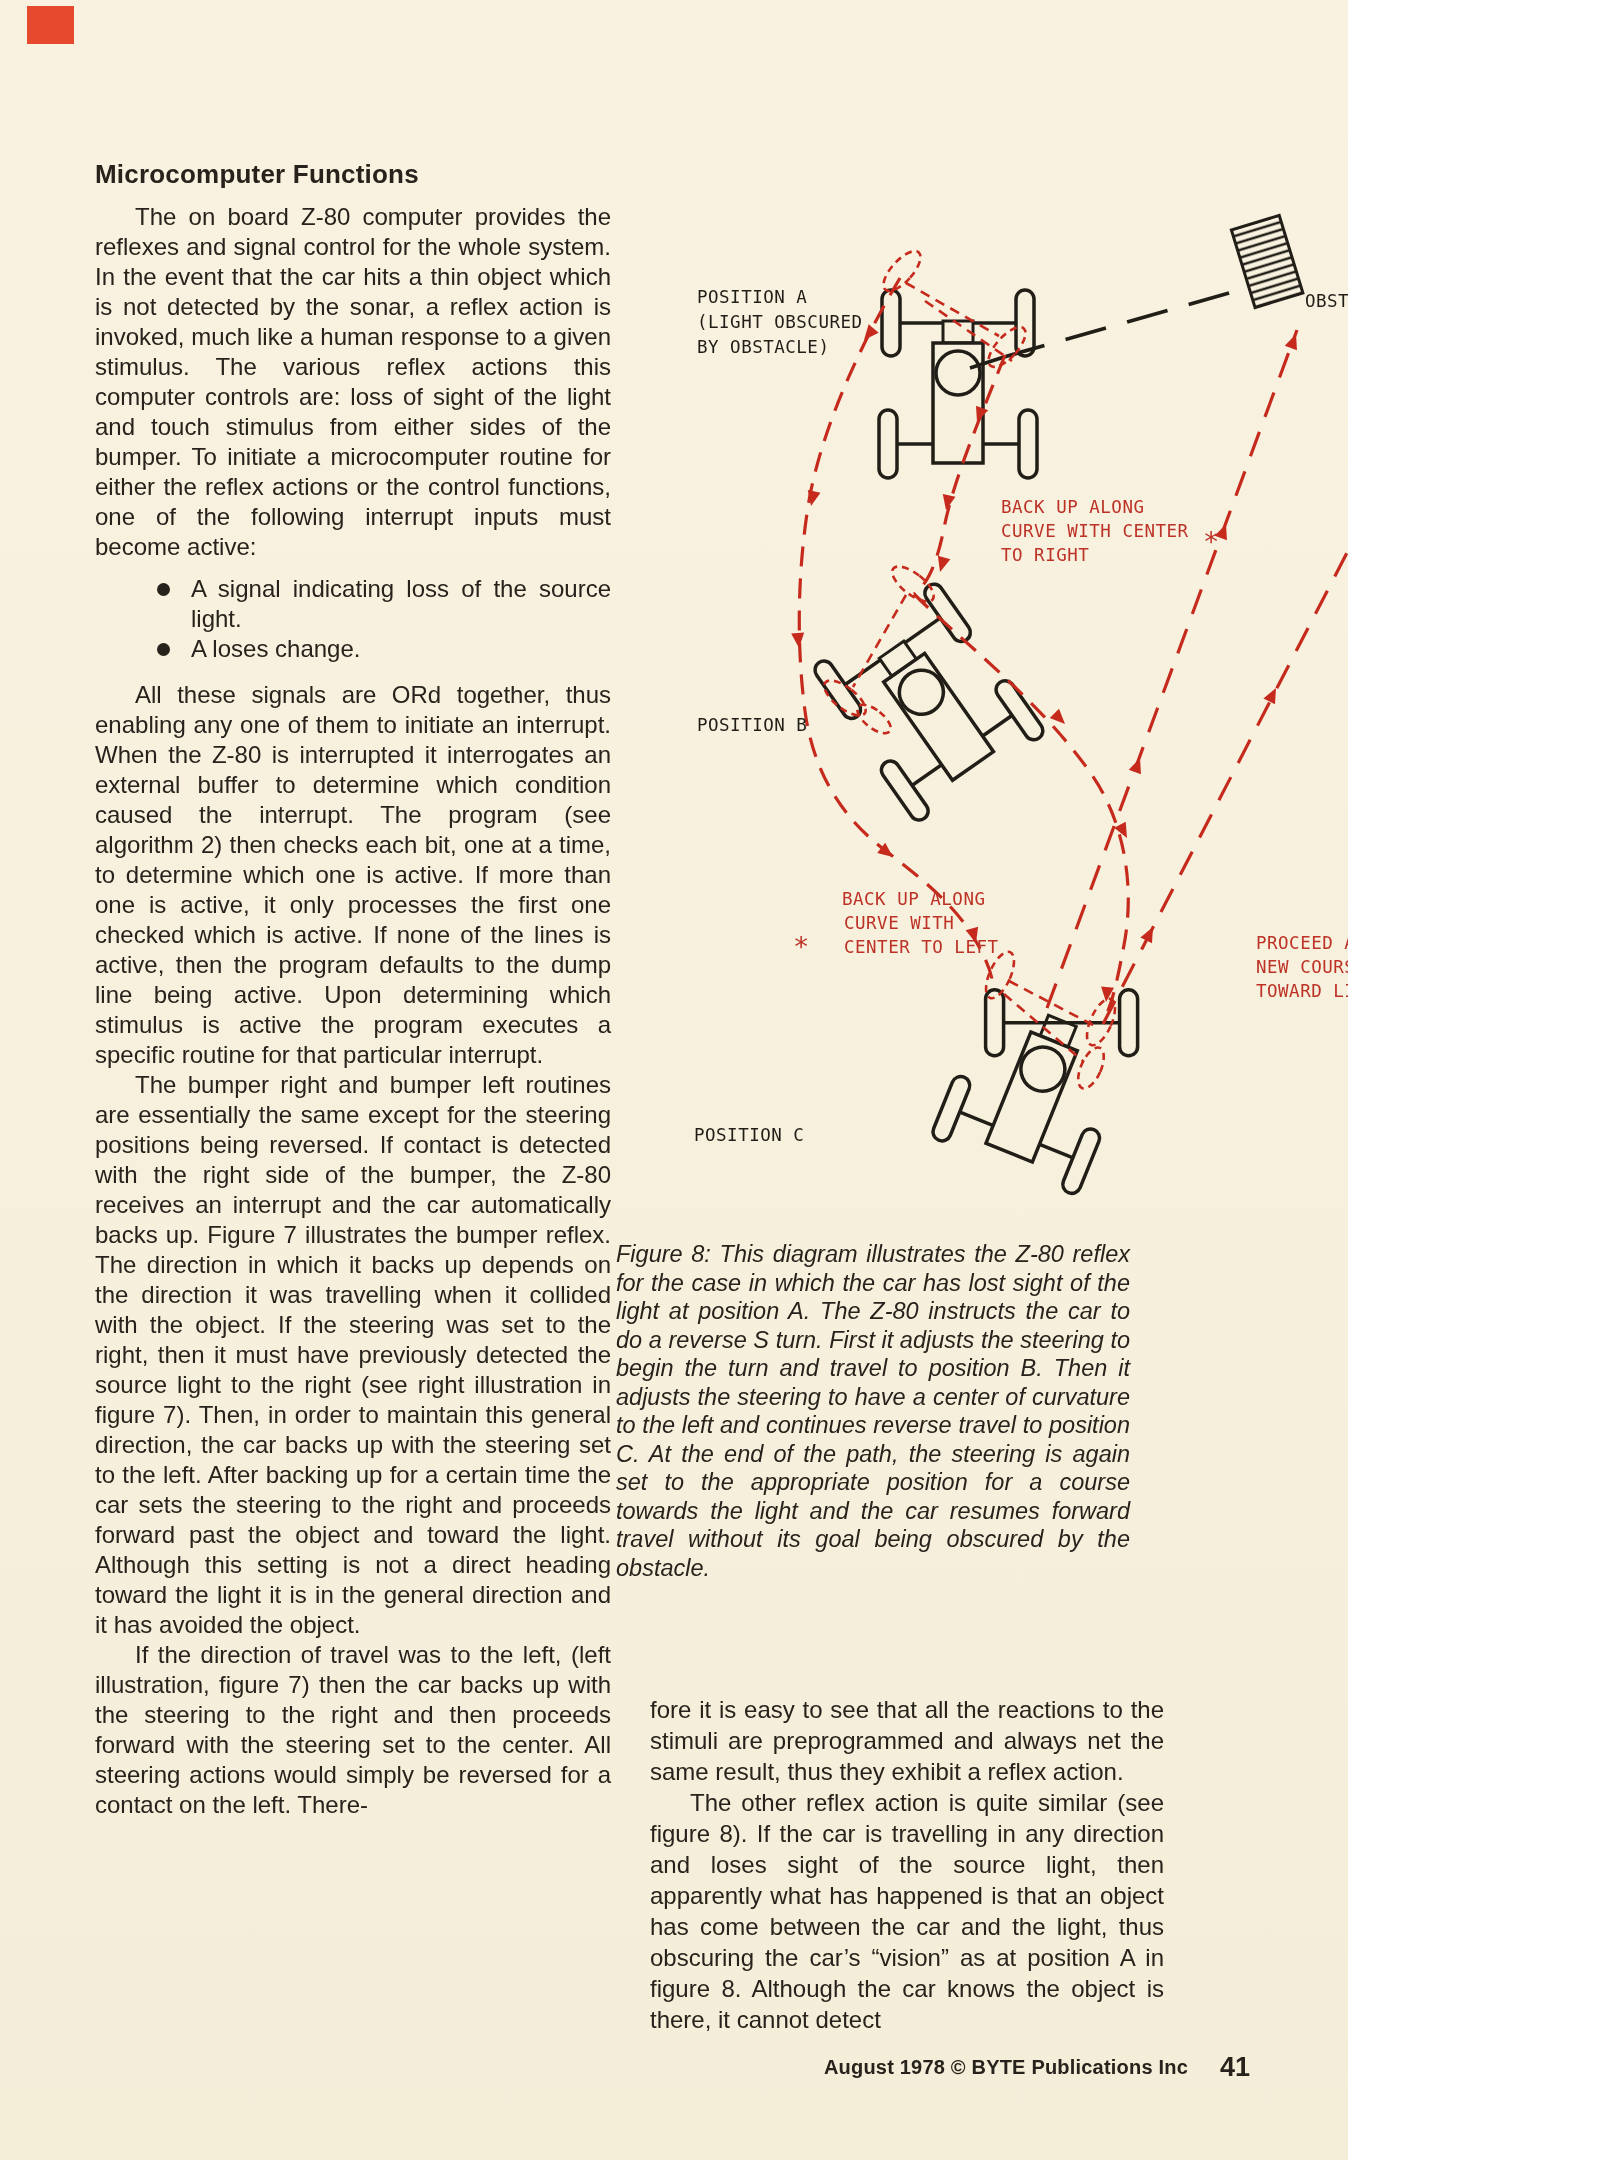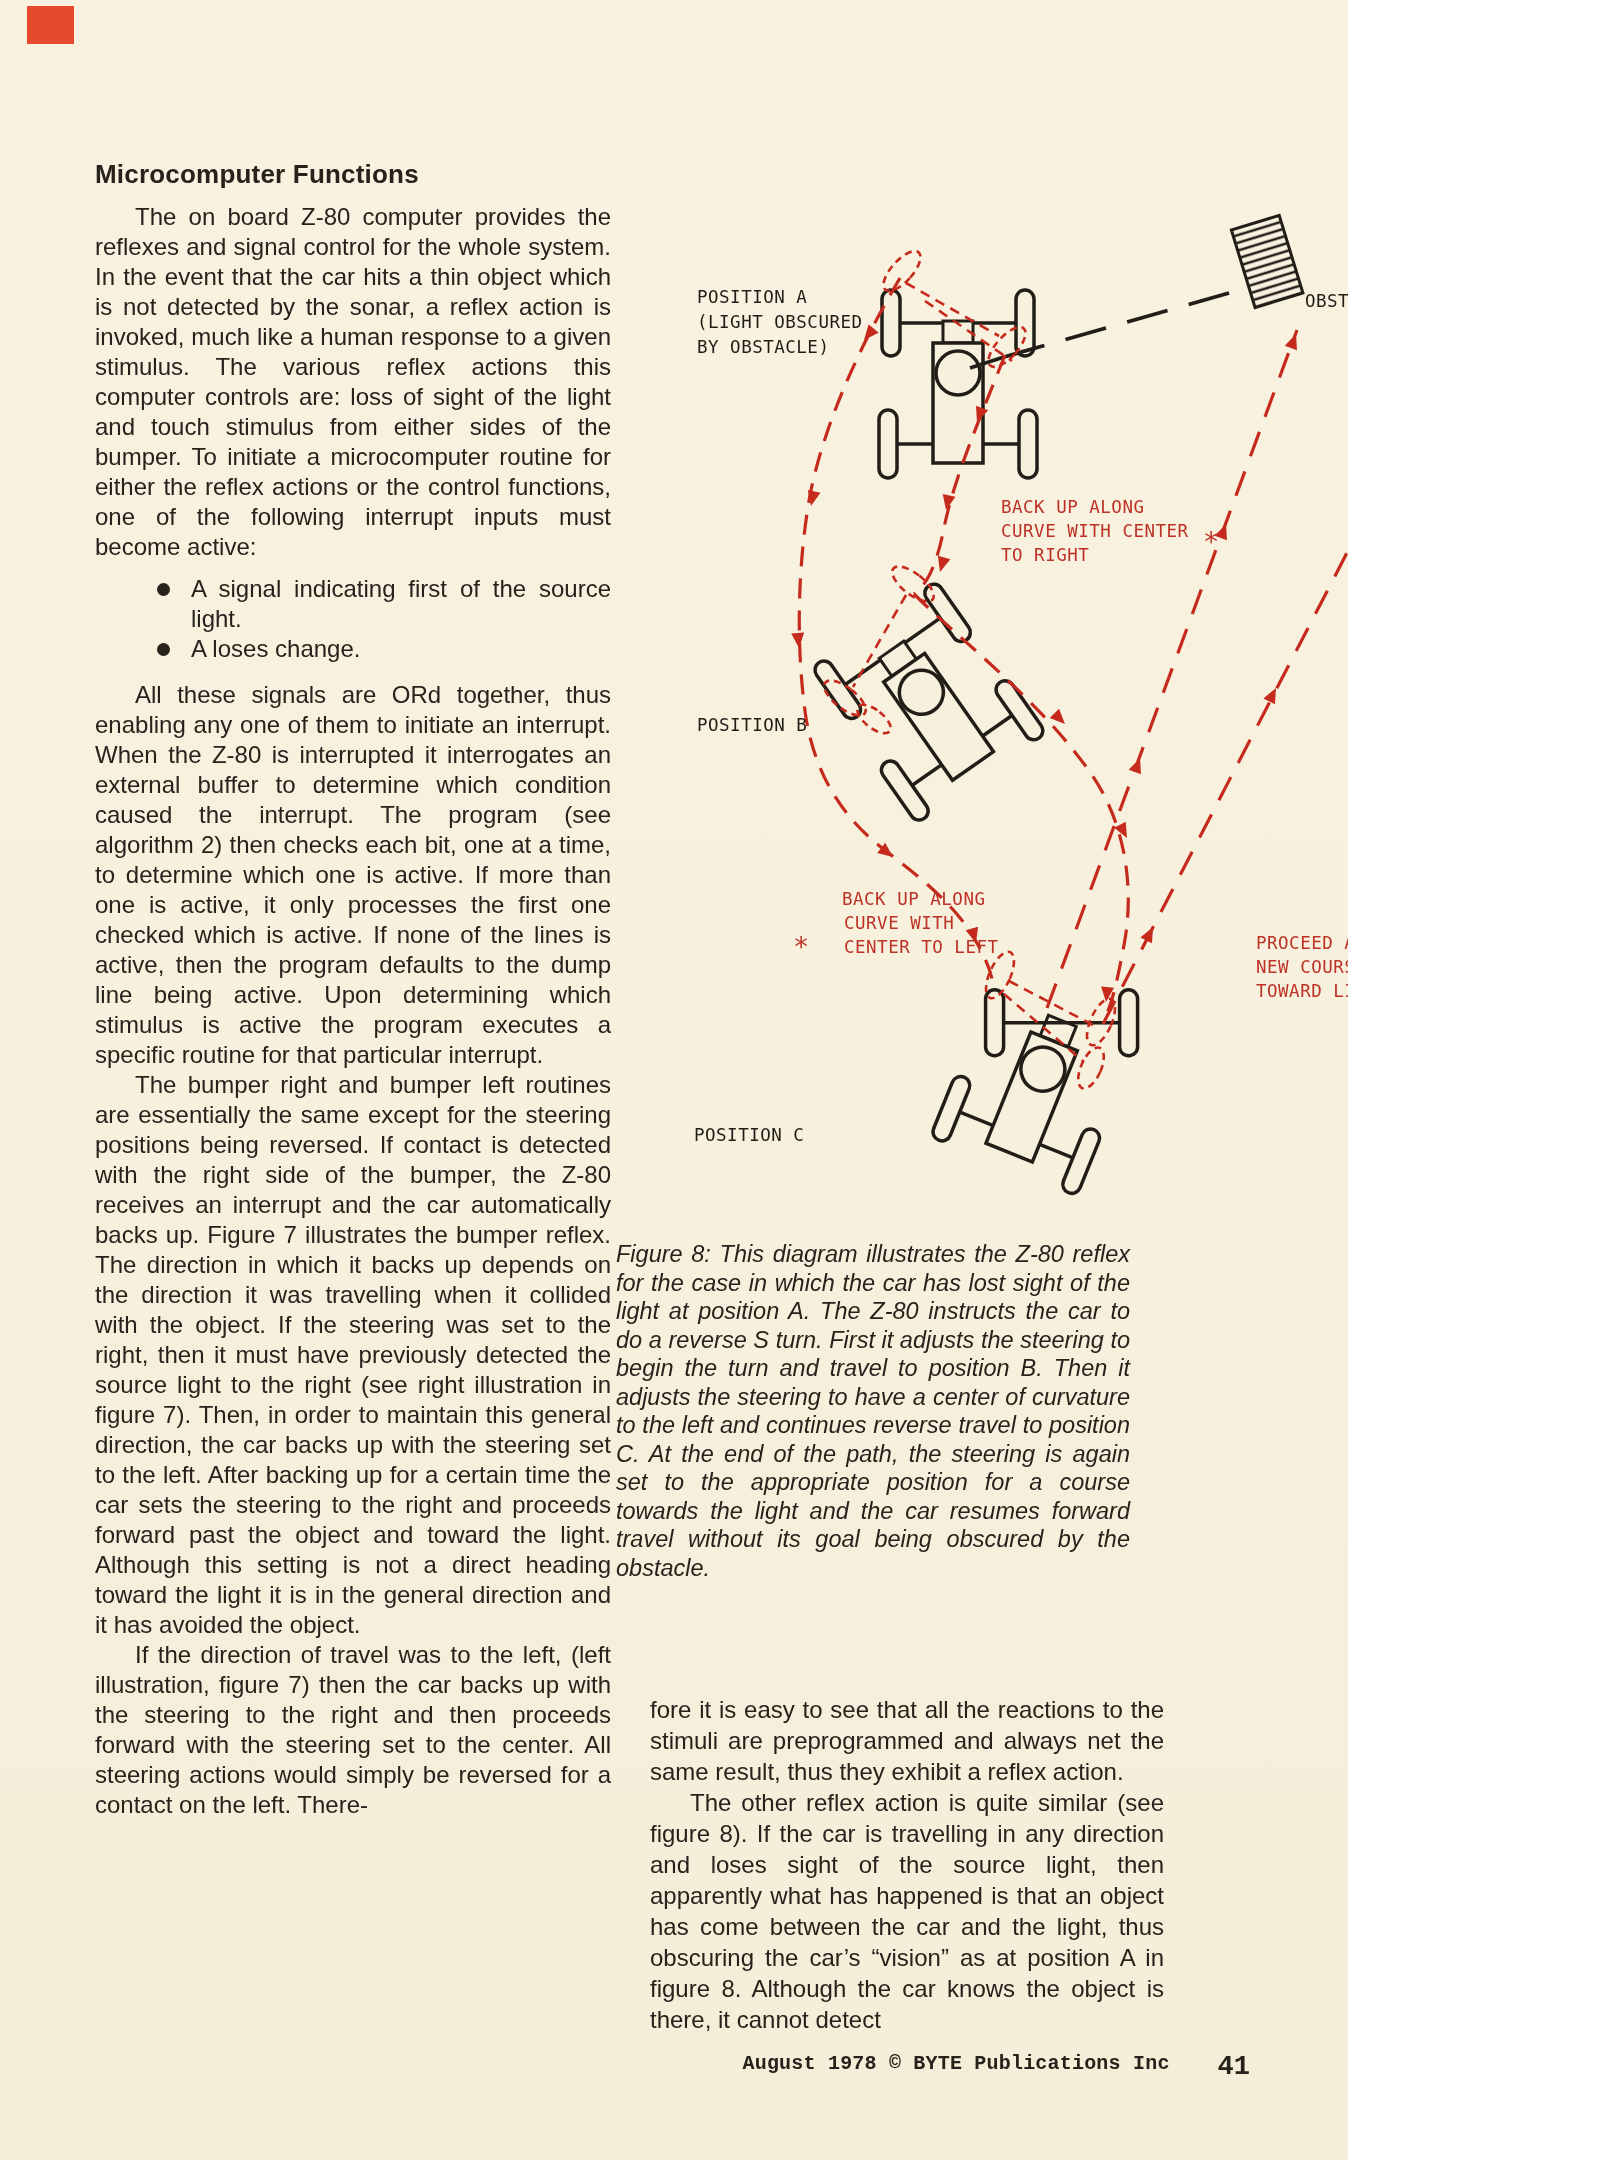--- a/index.html
+++ b/index.html
@@ -29,43 +29,42 @@
     content:"";position:absolute;left:62px;top:9px;width:13px;height:13px;border-radius:50%;background:#27231c;
   }
   #fig-caption{
     left:616px;top:1240px;width:514px;
     font-size:23.5px;line-height:28.5px;font-style:italic;
     text-align:justify;
   }
   #right-col{left:650px;top:1694px;width:514px;font-size:24px;line-height:31px;}
   #footer{
     position:absolute;top:2052px;right:98px;
-    display:flex;align-items:flex-start;gap:48px;
+    display:flex;align-items:center;gap:32px;
     font-weight:bold;
-    font-family:Liberation Mono, monospace;
   }
   #footer .credit{font-size:20px;letter-spacing:0.2px;}
   #footer .pagenum{font-size:27px;}
   svg text{font-family:"DejaVu Sans Mono","Liberation Mono",monospace;font-size:17.5px;letter-spacing:0.5px;}
   svg text.red{fill:#bd3226;}
   svg text.blk{fill:#211e18;}
   svg text.star{font-size:27px;}
 </style>
 </head>
 <body>
 
 <div class="page">
 
   <div class="reg-mark"></div>
 
   <div id="left-col" class="col">
     <h2>Microcomputer Functions</h2>
     <p class="para">The on board Z-80 computer provides the reflexes and signal control for the whole system. In the event that the car hits a thin object which is not detected by the sonar, a reflex action is invoked, much like a human response to a given stimulus. The various reflex actions this computer controls are: loss of sight of the light and touch stimulus from either sides of the bumper. To initiate a microcomputer routine for either the reflex actions or the control functions, one of the following interrupt inputs must become active:</p>
     <ul class="bullets">
-      <li>A signal indicating first of the source light.</li>
+      <li>A signal indicating loss of the source light.</li>
       <li>A loses change.</li>
     </ul>
     <p class="para no-indent" style="text-indent:40px;">All these signals are ORd together, thus enabling any one of them to initiate an interrupt. When the Z-80 is interrupted it interrogates an external buffer to determine which condition caused the interrupt. The program (see algorithm 2) then checks each bit, one at a time, to determine which one is active. If more than one is active, it only processes the first one checked which is active. If none of the lines is active, then the program defaults to the dump line being active. Upon determining which stimulus is active the program executes a specific routine for that particular interrupt.</p>
     <p class="para">The bumper right and bumper left routines are essentially the same except for the steering positions being reversed. If contact is detected with the right side of the bumper, the Z-80 receives an interrupt and the car automatically backs up. Figure 7 illustrates the bumper reflex. The direction in which it backs up depends on the direction it was travelling when it collided with the object. If the steering was set to the right, then it must have previously detected the source light to the right (see right illustration in figure 7). Then, in order to maintain this general direction, the car backs up with the steering set to the left. After backing up for a certain time the car sets the steering to the right and proceeds forward past the object and toward the light. Although this setting is not a direct heading toward the light it is in the general direction and it has avoided the object.</p>
     <p class="para">If the direction of travel was to the left, (left illustration, figure 7) then the car backs up with the steering to the right and then proceeds forward with the steering set to the center. All steering actions would simply be reversed for a contact on the left. There-</p>
   </div>
 
   <svg style="position:absolute;left:620px;top:100px;" width="998" height="1170" viewBox="620 100 998 1170">
     <defs>
       <pattern id="hatch" patternUnits="userSpaceOnUse" width="10" height="7.4">

